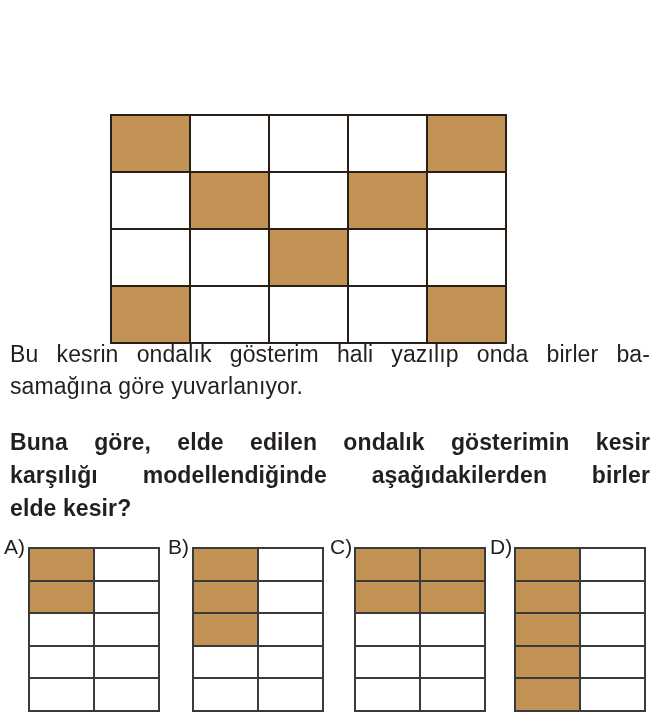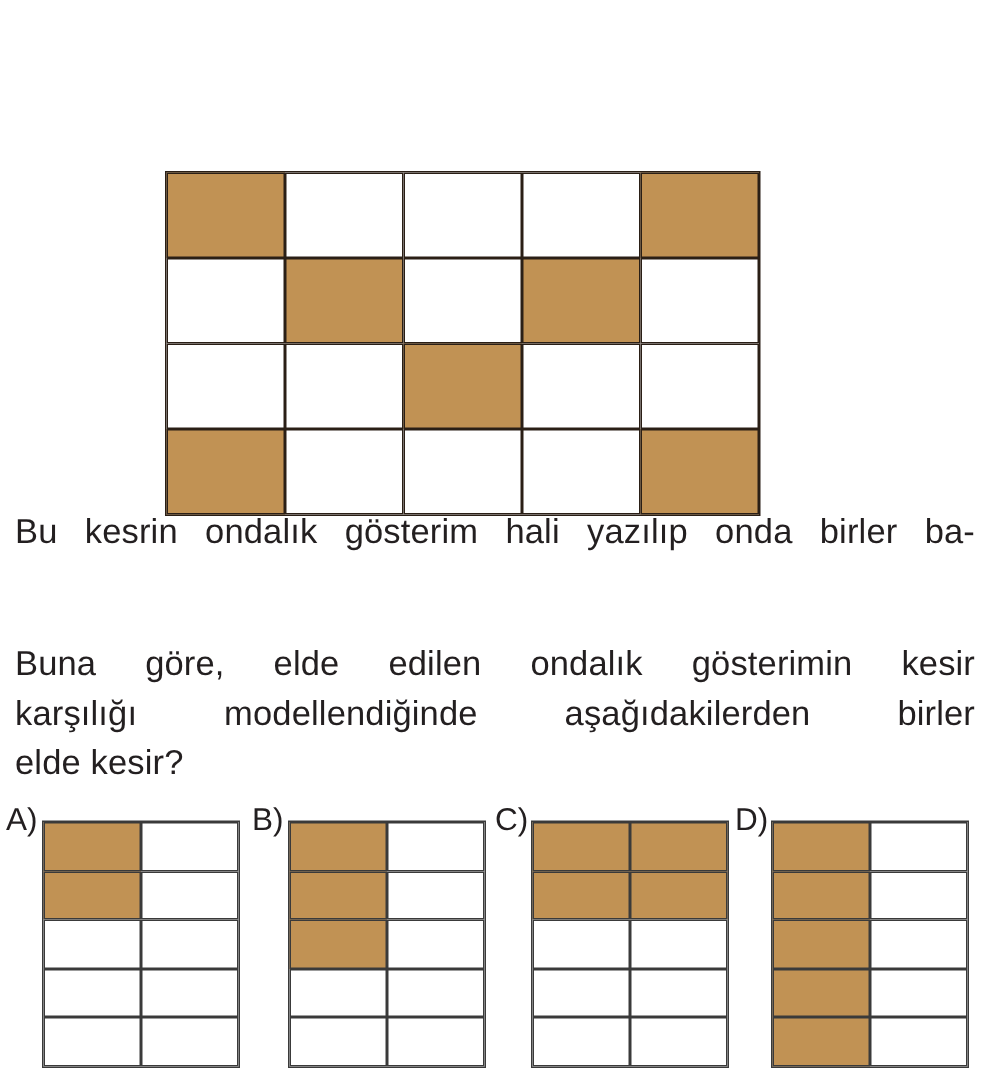--- a/index.html
+++ b/index.html
@@ -18,21 +18,21 @@
     left: 10px;
     width: 640px;
     font-size: 23px;
     line-height: 33px;
     letter-spacing: 0.1px;
   }
   .jline { display: block; text-align: justify; text-align-last: justify; }
   .jline.last { text-align-last: left; }
   .para-intro  { top: 8px; }
   .para-middle { top: 338px; line-height: 32px; }
-  .para-bold   { top: 426px; font-weight: normal; line-height: 33px; }
+  .para-bold   { top: 426px; font-weight: bold; line-height: 33px; }
 
   .main-grid {
     position: absolute;
     left: 110px;
     top: 114px;
     width: 397px;
     height: 230px;
     display: grid;
     border: 1.5px solid var(--grid-border, #2A1F16);
     background: #ffffff;
@@ -89,20 +89,21 @@
       <div class="cell"></div>
       <div class="cell shaded"></div>
       <div class="cell"></div>
       <div class="cell"></div>
       <div class="cell"></div>
       <div class="cell shaded"></div>
     </div>
 
   <p class="para para-middle">
     <span class="jline">Bu kesrin ondalık gösterim hali yazılıp onda birler ba-</span>
+    <span class="jline last">samağına göre yuvarlanıyor.</span>
   </p>
 
   <p class="para para-bold">
     <span class="jline">Buna göre, elde edilen ondalık gösterimin kesir</span>
     <span class="jline">karşılığı modellendiğinde aşağıdakilerden birler</span>
     <span class="jline last">elde kesir?</span>
   </p>
 
   <div class="options">
     <div class="option option-a">

